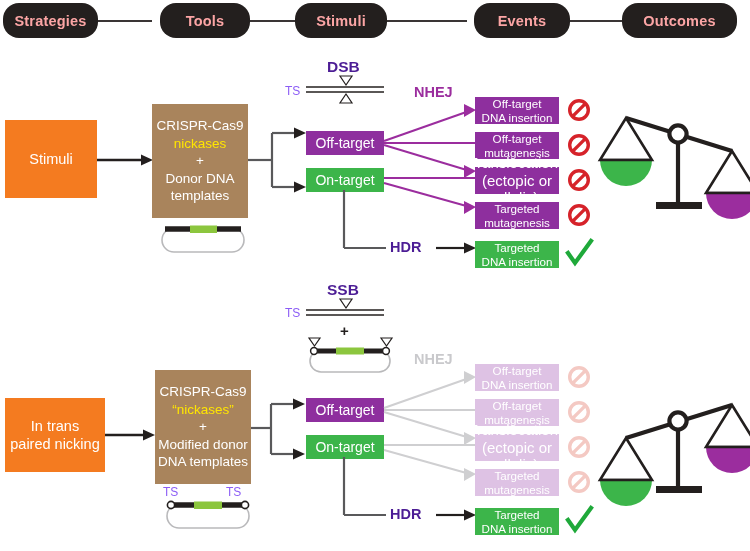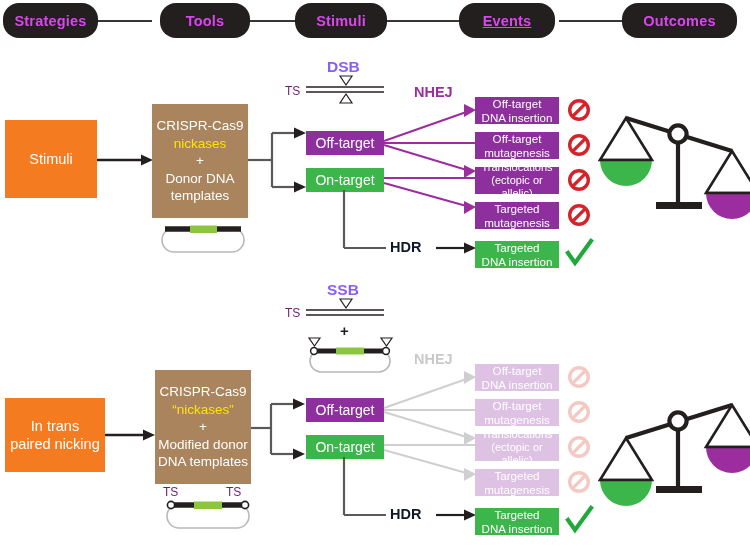--- a/index.html
+++ b/index.html
@@ -1,50 +1,50 @@
 <!DOCTYPE html>
 <html><head>
 <meta charset="utf-8">
 <style>
   html,body{margin:0;padding:0;background:#ffffff;}
   body{width:750px;height:551px;position:relative;overflow:hidden;
        font-family:"Liberation Sans","DejaVu Sans",sans-serif;}
 
   
-  .pill{position:absolute;background:#231f1e;border-radius:16px;color:#d946ef;
+  .pill{position:absolute;background:#231f1e;border-radius:16px;color:#fca5a5;
         display:flex;align-items:center;justify-content:center;
         font-size:14.5px;font-weight:bold;letter-spacing:.2px;height:35px;top:3px;}
   .hline{position:absolute;top:20px;height:2px;background:#3a3535;}
 
   
   .obox{position:absolute;background:#F47B20;color:#fff;display:flex;
         align-items:center;justify-content:center;text-align:center;
         font-size:14.5px;line-height:1.25;}
   .tbox{position:absolute;background:#A9845C;color:#fff;display:flex;
         flex-direction:column;align-items:center;justify-content:center;
         text-align:center;font-size:13.5px;line-height:1.3;}
   .tbox .hl{color:#FFE600;}
   .stimbox{position:absolute;color:#fff;display:flex;align-items:center;
            justify-content:center;font-size:14px;}
   .purple{background:#8E2F9E;}
   .green{background:#3CB54A;}
 
   .evbox{position:absolute;color:#fff;display:flex;flex-direction:column;
          align-items:center;justify-content:center;text-align:center;
          font-size:11.6px;line-height:1.18;}
-  .evbox.small{font-size:11px;}
+  .evbox.small{font-size:15px;}
   .evbox.faded{background:#DEC2E4;color:#ffffff;}
   .evbox.fadedgreen{background:#3CB54A;}
 
   .lbl{position:absolute;font-size:14.5px;font-weight:bold;text-align:right;}
   .lbl.pur{color:#9B2D9E;}
-  .lbl.grn{color:#0f172a;}
+  .lbl.grn{color:#4c1d95;}
   .lbl.gry{color:#c9c9cc;}
-  .ts{position:absolute;font-size:12px;color:#701a75;}
-  .dsb{position:absolute;font-size:15.5px;font-weight:bold;color:#8b5cf6;}
+  .ts{position:absolute;font-size:12px;color:#8b5cf6;}
+  .dsb{position:absolute;font-size:15.5px;font-weight:bold;color:#4c1d95;}
   .plus{position:absolute;font-size:15px;color:#231f1e;font-weight:bold;}
 
   svg{position:absolute;overflow:visible;}
 </style>
 </head>
 <body>
 
 <div>
   <div class="hline" style="left:96px;width:56px;"></div>
   <div class="hline" style="left:238px;width:59px;"></div>
@@ -53,21 +53,21 @@
 
   <div class="pill" style="left:3px;width:95px;">
       <span>Strategies</span>
     </div>
   <div class="pill" style="left:160px;width:90px;">
       <span>Tools</span>
     </div>
   <div class="pill" style="left:295px;width:92px;text-align:right;">
       <span>Stimuli</span>
     </div>
-  <div class="pill" style="left:459px;width:96px;text-decoration:underline;">
+  <div class="pill" style="left:474px;width:96px;">
       <span>Events</span>
     </div>
   <div class="pill" style="left:622px;width:115px;align-items:center;">
       <span>Outcomes</span>
     </div>
 </div>
 
 <div class="obox" style="left:5px;top:120px;width:92px;height:78px;">
   <span>Stimuli</span>
 </div>

